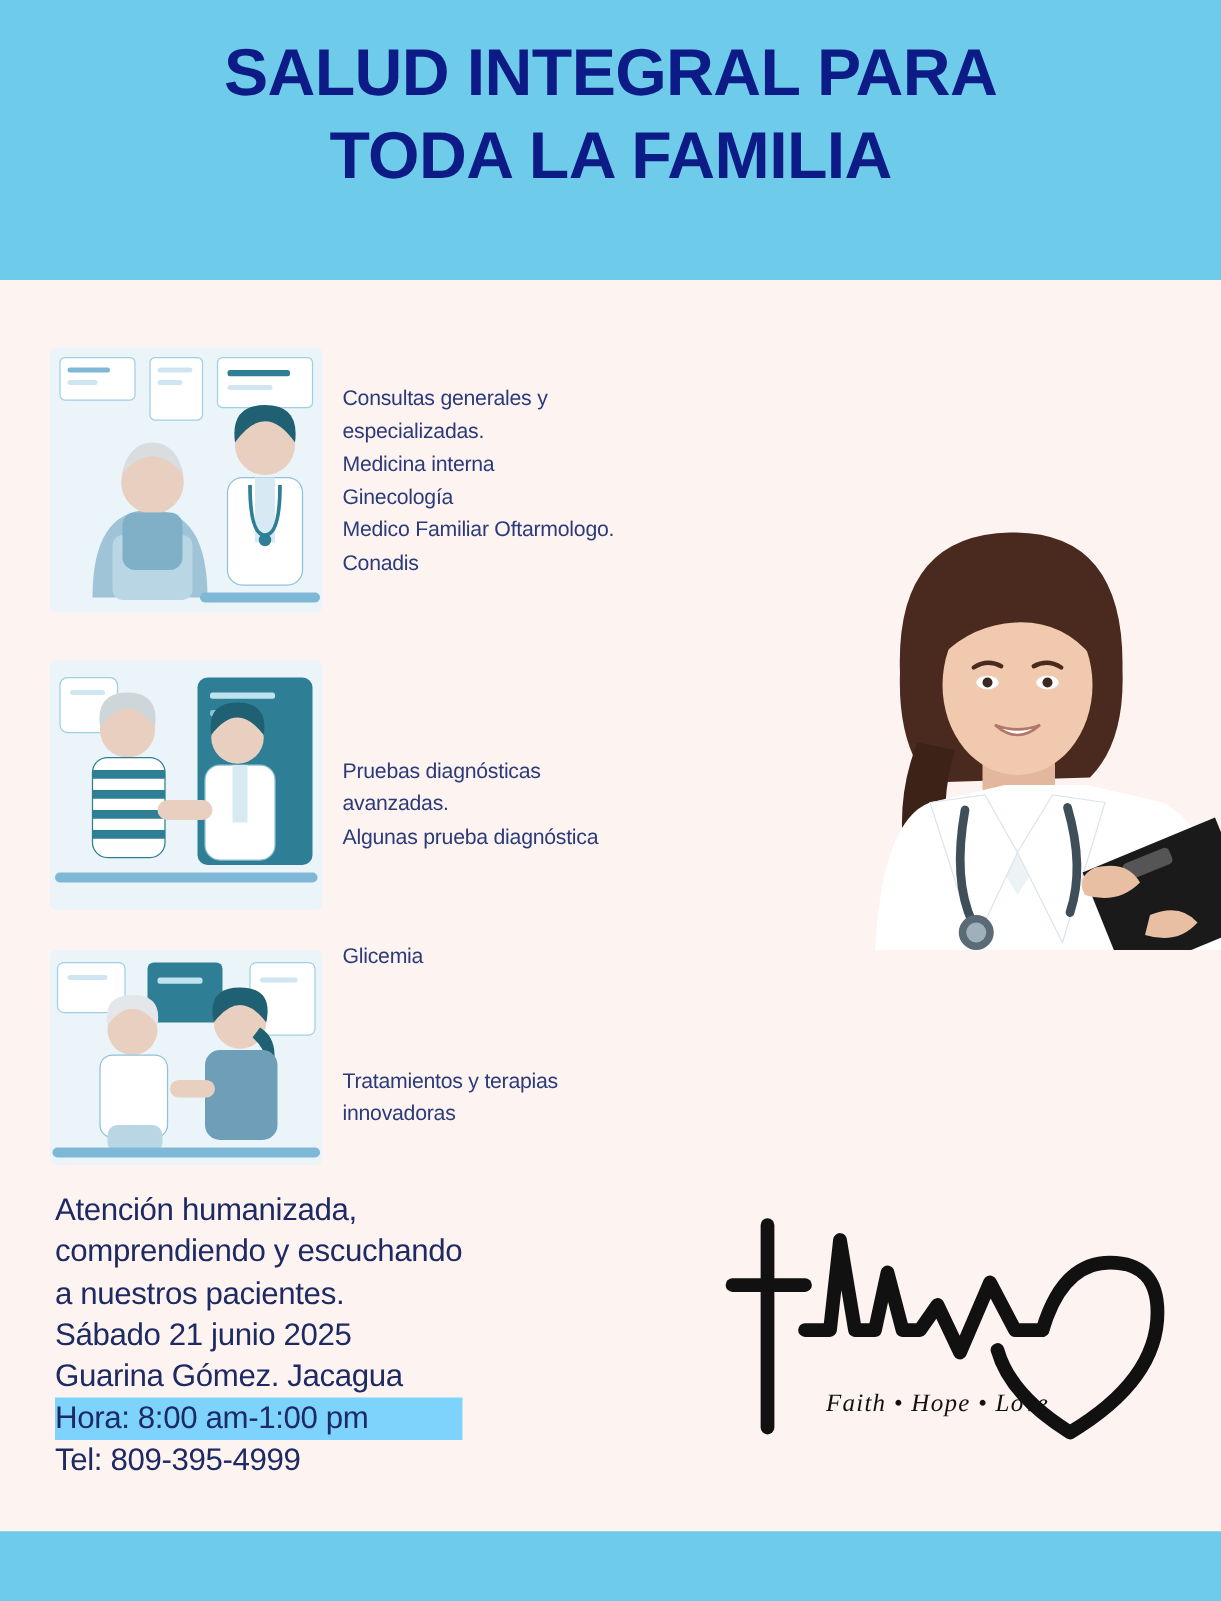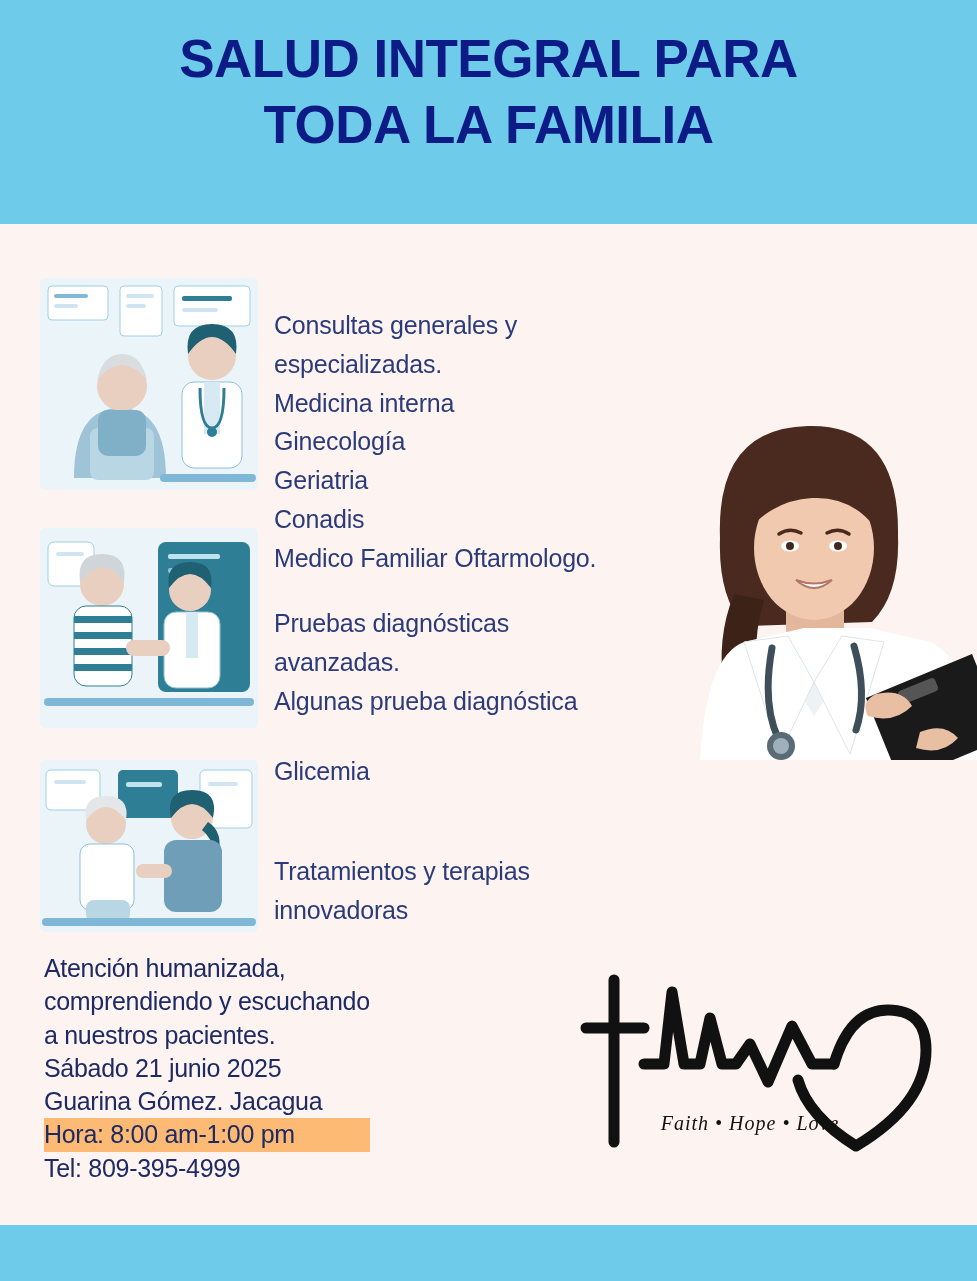--- a/index.html
+++ b/index.html
@@ -68,21 +68,21 @@
     background: #eef6fb;
   }
   #thumb1 { left: 40px; top: 278px; width: 218px; height: 212px; }
   #thumb2 { left: 40px; top: 528px; width: 218px; height: 200px; }
   #thumb3 { left: 40px; top: 760px; width: 218px; height: 172px; }
   
   .svc-block {
     position: absolute;
     color: #2b3b7a;
     font-family: "Liberation Sans", sans-serif;
-    font-size: 25px;
+    font-size: 17px;
     line-height: 1.55;
     letter-spacing: -0.2px;
   }
   .svc-block div { white-space: nowrap; }
   #svc1 { left: 274px; top: 306px; }
   #svc2 { left: 274px; top: 604px; }
   #svc3 { left: 274px; top: 752px; }
   #svc4 { left: 274px; top: 852px; }
   
   .doctor-photo {
@@ -98,21 +98,21 @@
     position: absolute;
     left: 44px;
     top: 952px;
     color: #1d2a63;
     font-family: "Liberation Sans", sans-serif;
     font-size: 25px;
     line-height: 1.33;
     letter-spacing: -0.3px;
   }
   .info-block div { white-space: nowrap; }
-  .info-block .hl { background: #fdba74; }
+  .info-block .hl { background: #7dd3fc; }
   
   .logo {
     position: absolute;
     left: 560px;
     top: 952px;
     width: 380px;
     height: 225px;
   }
   .logo-caption {
     position: absolute;
@@ -218,23 +218,22 @@
       <rect x="96" y="104" width="36" height="14" rx="7" fill="#e8cfc0"></rect>
       <rect x="2" y="158" width="214" height="8" rx="4" fill="#7fb8d6"></rect>
     </svg>
   </div>
 
   <div class="svc-block" id="svc1">
     <div>Consultas generales y</div>
     <div>especializadas.</div>
     <div>Medicina interna</div>
     <div>Ginecología</div>
-    <div>Geriatria</div>
+    <div>Medico Familiar Oftarmologo.</div>
     <div>Conadis</div>
-    <div>Medico Familiar Oftarmologo.</div>
   </div>
 
   <div class="svc-block" id="svc2">
     <div>Pruebas diagnósticas</div>
     <div>avanzadas.</div>
     <div>Algunas prueba diagnóstica</div>
   </div>
 
   <div class="svc-block" id="svc3">
     <div>Glicemia</div>

